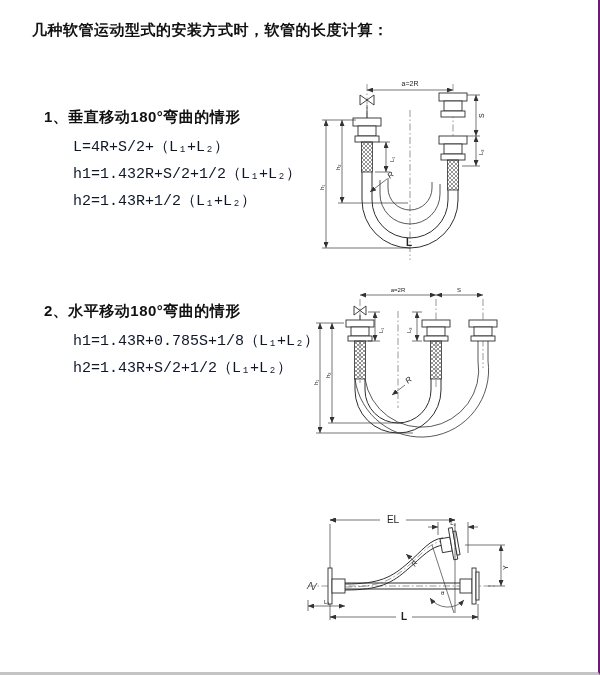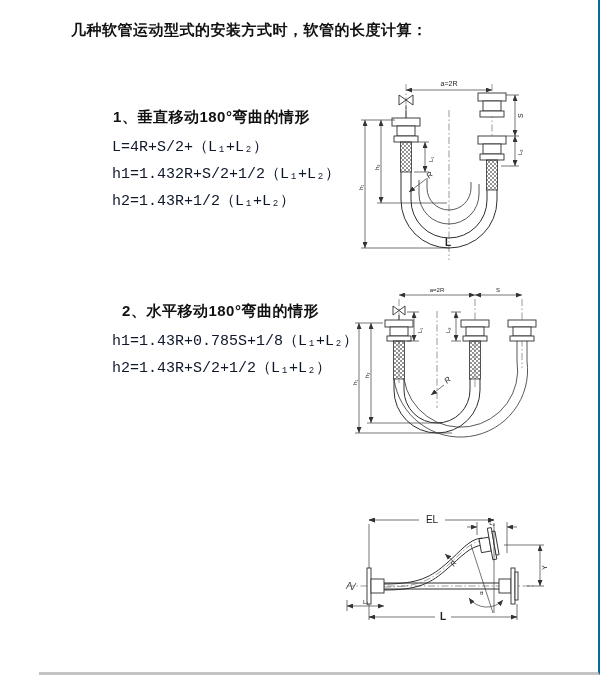--- a/index.html
+++ b/index.html
@@ -6,30 +6,29 @@
   body{
     width:600px;height:675px;
     background:#ffffff;
     font-family:"Liberation Sans","DejaVu Sans",sans-serif;
     color:#1a1a1a;
     position:relative;
     overflow:hidden;
   }
   .page{
     position:absolute;inset:0;
-    border-right:2px solid #0369a1;
+    border-right:2px solid #701a75;
     border-bottom:3px solid #c4c4c4;
-    margin-left:39px;
   }
   .title{
     position:absolute;left:32px;top:21px;
     font-size:15px;font-weight:bold;letter-spacing:0.5px;color:#111;
   }
   .sec{position:absolute;left:44px;}
-  .sec .heading{font-size:15px;font-weight:bold;color:#111;letter-spacing:0.5px;margin-bottom:7px;text-align:center;}
+  .sec .heading{font-size:15px;font-weight:bold;color:#111;letter-spacing:0.5px;margin-bottom:7px;}
   .sec .formula{font-size:15px;line-height:27px;color:#0f172a;padding-left:29px;white-space:nowrap;font-family:Liberation Mono, monospace;}
   .sec1{top:108px;}
   .sec2{top:302px;}
   .sec3{top:521px;}
   svg{position:absolute;overflow:visible;}
   svg text{fill:#222;font-family:"Liberation Sans","DejaVu Sans",sans-serif;}
   .obj{stroke:#2e2e2e;stroke-width:1;fill:none;}
   .objthin{stroke:#2e2e2e;stroke-width:0.8;fill:none;}
   .fill{fill:#ffffff;stroke:#2e2e2e;stroke-width:0.9;}
   .dim{stroke:#3a3a3a;stroke-width:0.7;fill:none;}

